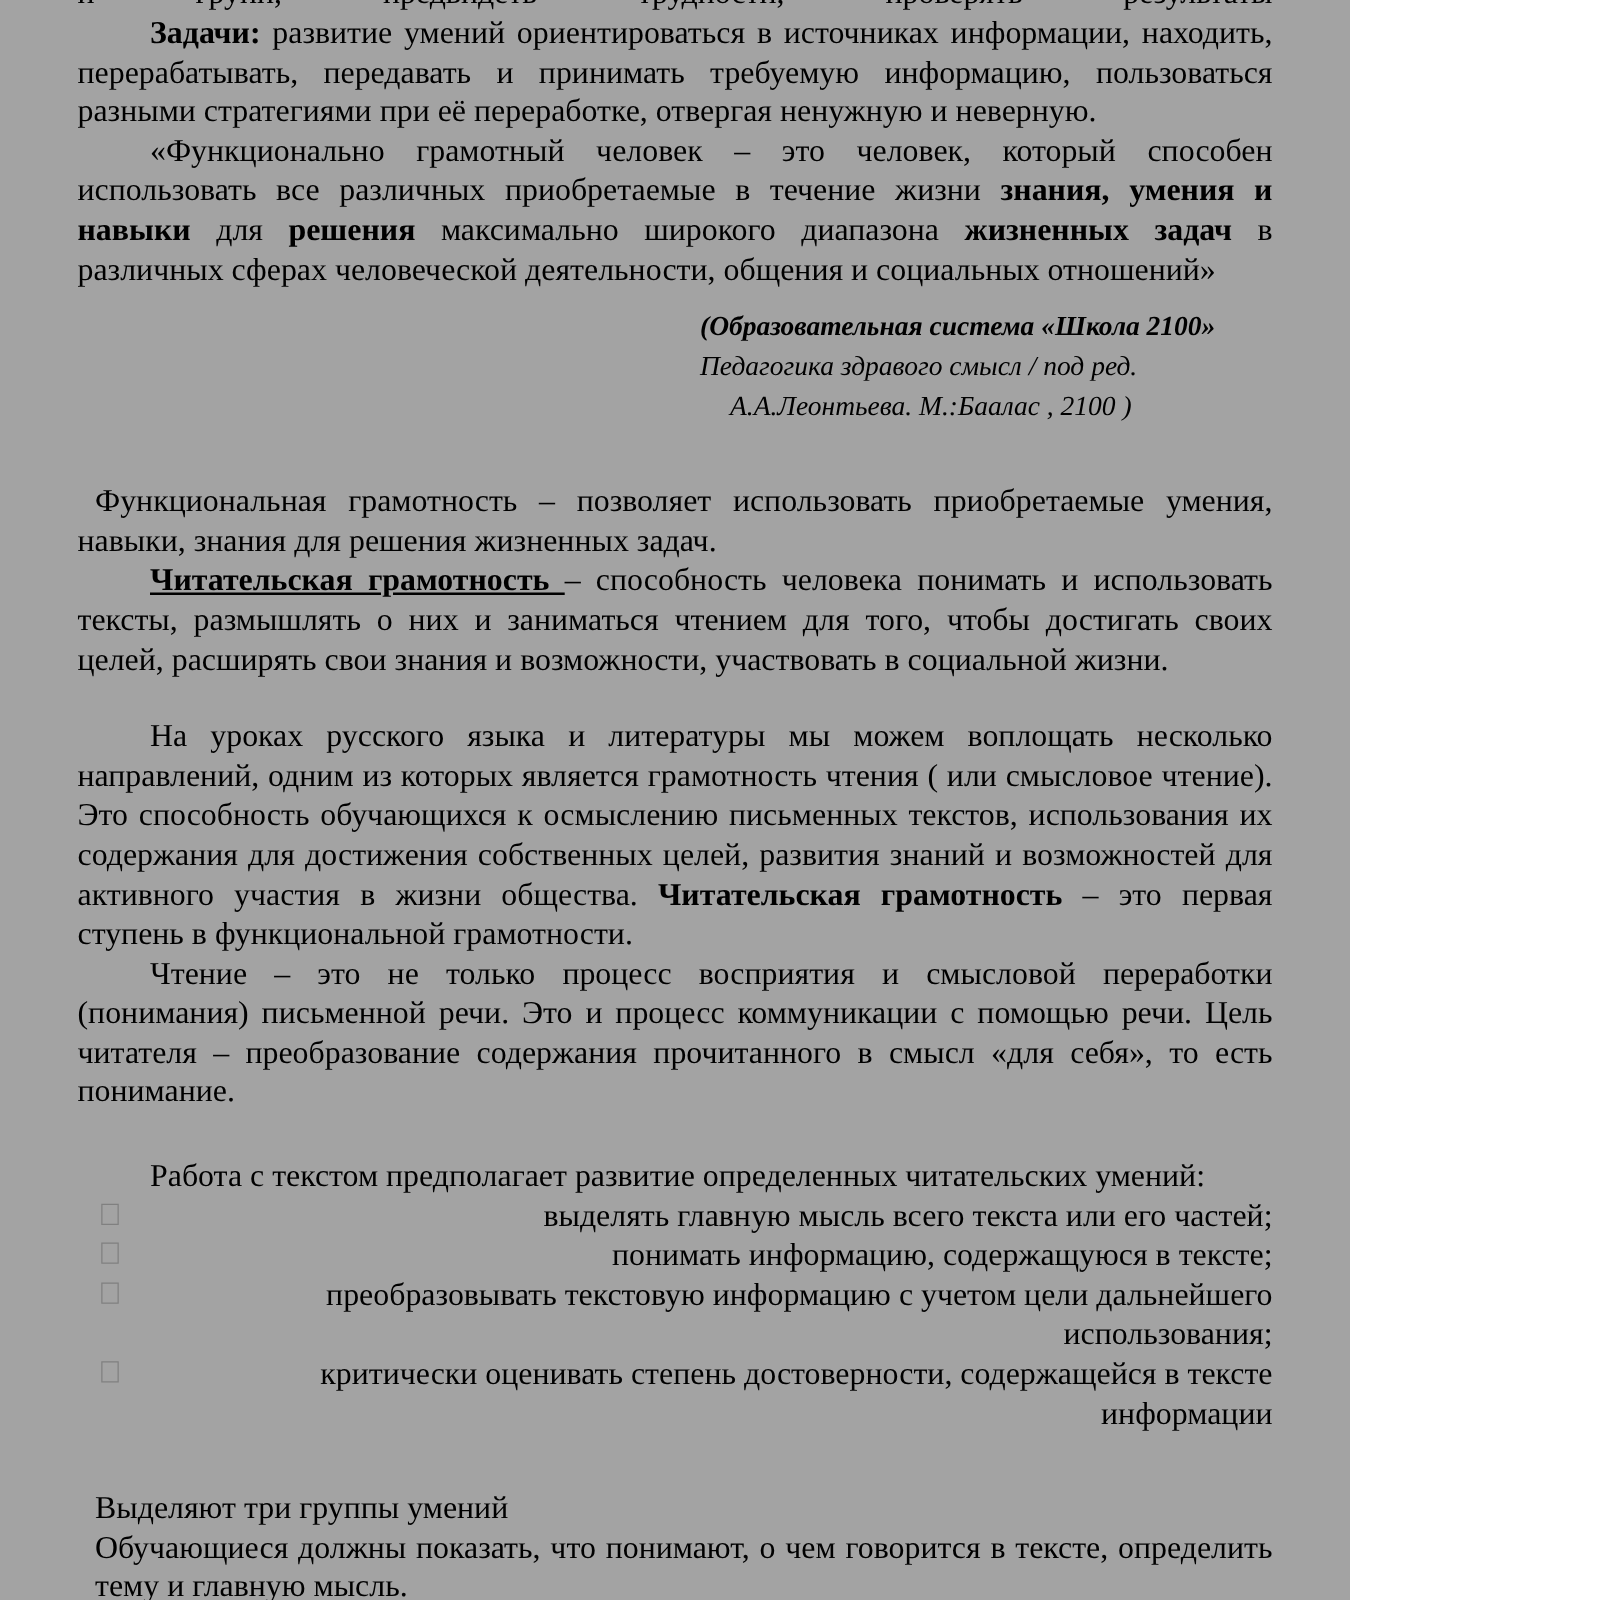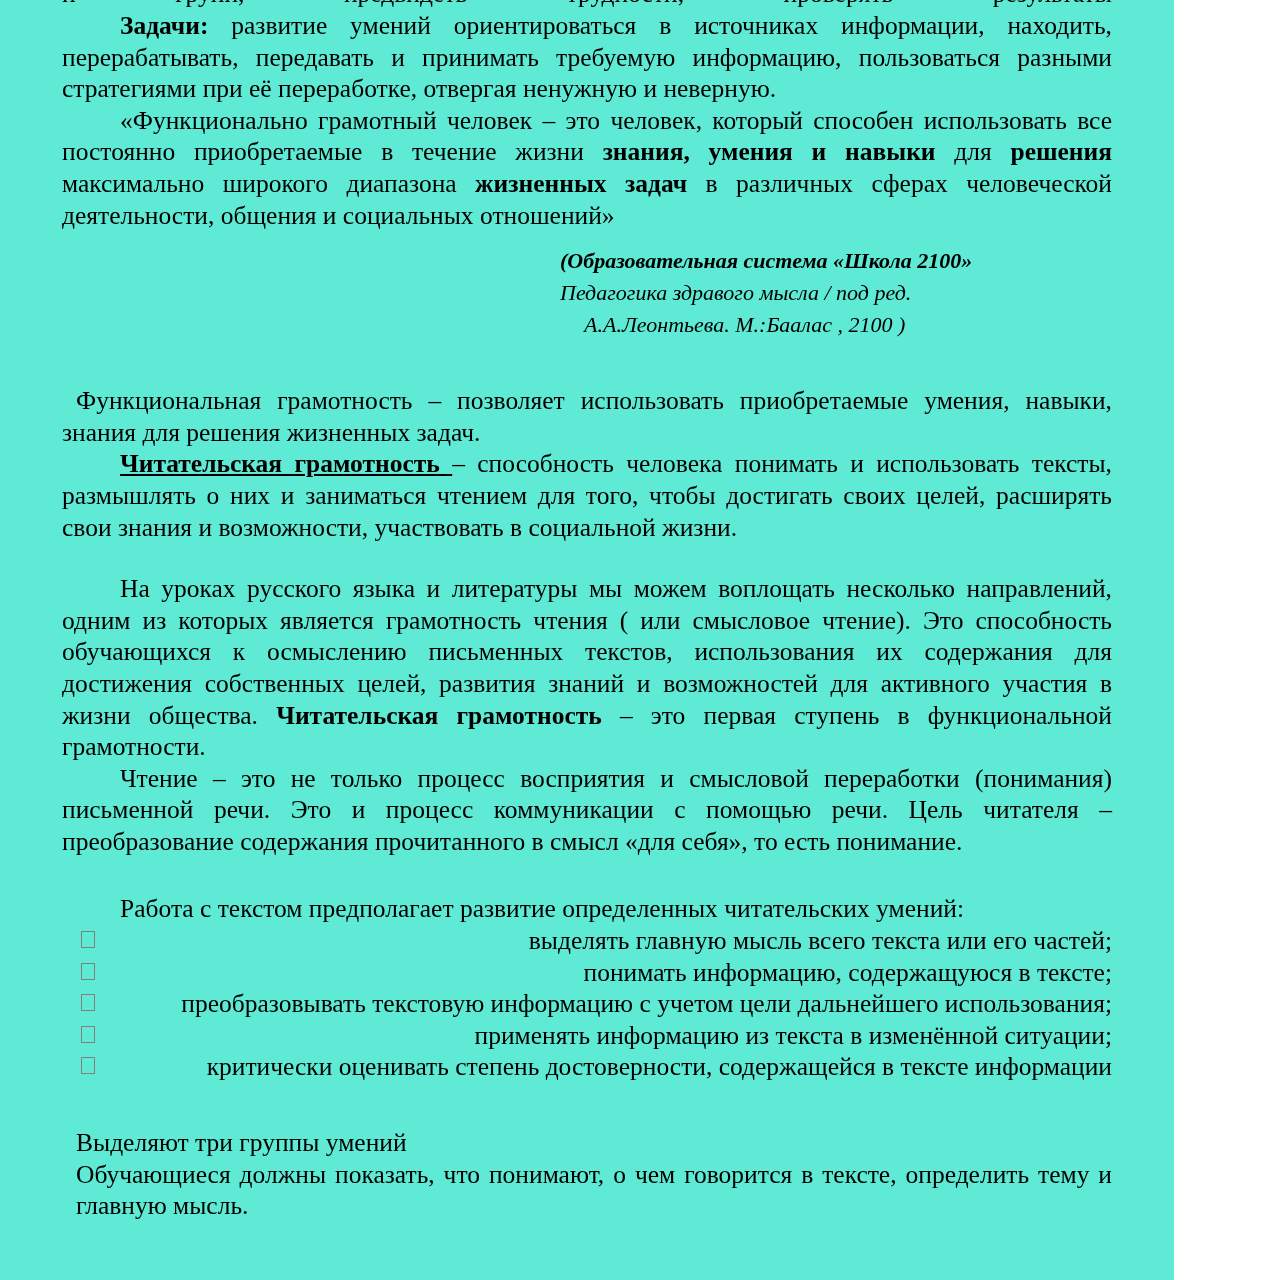--- a/index.html
+++ b/index.html
@@ -11,25 +11,25 @@
   body {
     width: 1280px;
     height: 1280px;
     overflow: hidden;
     font-family: "Liberation Serif", "DejaVu Serif", serif;
     color: #000000;
   }
 
   .page {
     position: relative;
-    width: 1174px;
+    width: 1080px;
     height: 1280px;
     box-sizing: border-box;
     padding: 0 62px 0 62px;
-    background: #5eead4;
+    background: #a3a3a3;
   }
 
   
   .clipped-top {
     height: 10px;
     overflow: hidden;
     position: relative;
   }
   .clipped-top .ghost {
     position: absolute;
@@ -109,26 +109,26 @@
 <body>
 
 <div class="page">
 
   <div class="clipped-top">
     <div class="ghost">и групп, предвидеть трудности, проверять результаты</div>
   </div>
 
   <p class="indent"><b>Задачи:</b><span> развитие умений ориентироваться в источниках информации, находить, перерабатывать, передавать и принимать требуемую информацию, пользоваться разными стратегиями при её переработке, отвергая ненужную и неверную.</span></p>
 
-  <p class="indent"><span>«Функционально грамотный человек – это человек,  который способен использовать все постоянно приобретаемые в течение жизни </span><b>знания, умения и  навыки</b><span> для </span><b>решения</b><span> максимально широкого диапазона </span><b>жизненных задач</b><span> в различных сферах человеческой деятельности, общения и социальных отношений»</span></p>
+  <p class="indent"><span>«Функционально грамотный человек – это человек,  который способен использовать все различных приобретаемые в течение жизни </span><b>знания, умения и  навыки</b><span> для </span><b>решения</b><span> максимально широкого диапазона </span><b>жизненных задач</b><span> в различных сферах человеческой деятельности, общения и социальных отношений»</span></p>
 
   <div class="gap-14"></div>
 
   <p class="cite cite-line-1">(Образовательная система «Школа 2100»</p>
-  <p class="cite cite-line-2">Педагогика здравого мысла / под ред.</p>
+  <p class="cite cite-line-2">Педагогика здравого смысл / под ред.</p>
   <p class="cite cite-line-3">А.А.Леонтьева. М.:Баалас , 2100 )</p>
 
   <div class="gap-44"></div>
 
   <p class="indent-s">Функциональная грамотность – позволяет использовать приобретаемые умения, навыки, знания для решения жизненных задач.</p>
 
   <p class="indent"><b class="u">Читательская грамотность </b><span>– способность человека понимать и использовать тексты, размышлять о них и заниматься чтением для того, чтобы достигать своих целей, расширять свои знания и возможности, участвовать в социальной жизни.</span></p>
 
   <div class="gap-30"></div>
 
@@ -138,21 +138,20 @@
   <p class="indent">Чтение – это не только  процесс восприятия и смысловой переработки (понимания) письменной речи. Это и процесс коммуникации с помощью речи. Цель читателя – преобразование содержания прочитанного в смысл «для себя», то есть понимание.</p>
 
   <div class="gap-36"></div>
 
   <p class="indent nojust">Работа с текстом предполагает развитие определенных читательских умений:</p>
 
   <ul class="sq-list">
     <li><span class="sq-box"></span><span class="li-text">выделять главную мысль всего текста или его частей;</span></li>
     <li><span class="sq-box"></span><span class="li-text">понимать информацию, содержащуюся в тексте;</span></li>
     <li><span class="sq-box"></span><span class="li-text">преобразовывать текстовую информацию с учетом цели дальнейшего использования;</span></li>
-    <li><span class="sq-box"></span><span class="li-text">применять информацию из текста в изменённой ситуации;</span></li>
     <li><span class="sq-box"></span><span class="li-text">критически оценивать степень достоверности, содержащейся в тексте информации</span></li>
   </ul>
 
   <div class="gap-44"></div>
 
   <p class="nojust tail-p">Выделяют три группы умений</p>
   <p class="tail-p">Обучающиеся должны показать, что понимают, о чем говорится в тексте, определить тему и главную мысль.</p>
 
 </div>
 

